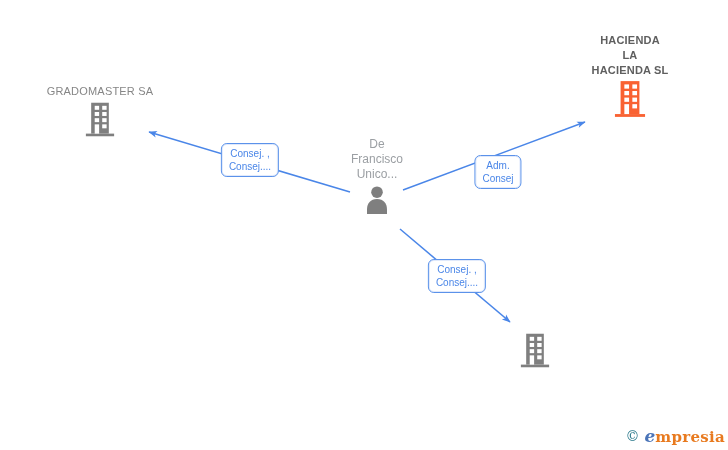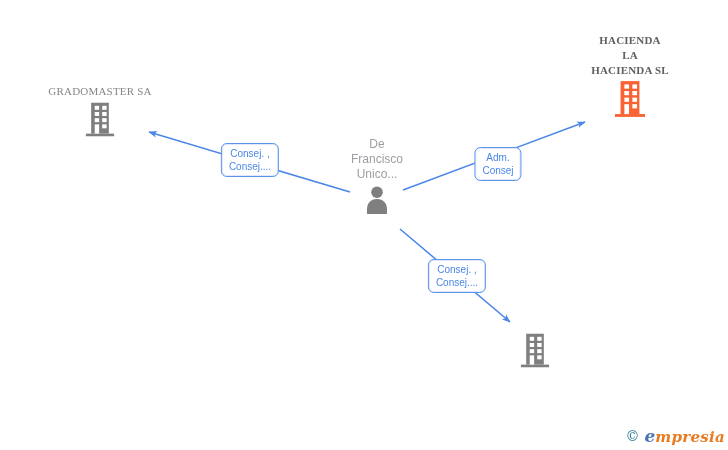--- a/index.html
+++ b/index.html
@@ -39,21 +39,21 @@
   }
   .person-label {
     font-size: 12px;
     line-height: 15px;
     color: #9b9fa3;
     text-align: center;
     white-space: nowrap;
   }
   .icon-gray { color: #7f7f7f; }
   .icon-orange { color: #f96232; }
-  .node-gap-5 { gap: 3px; font-family: Liberation Serif, serif; }
+  .node-gap-5 { gap: 3px; }
   .node-gap-12 { gap: 4px; }
   .edge-label-box {
     position: absolute;
     transform: translate(-50%, -50%);
     z-index: 3;
     background: #ffffff;
     border: 1px solid #5b92ea;
     border-radius: 6px;
     box-shadow: inset 0 0 0 1px rgba(130, 168, 238, 0.25);
     padding: 3px 7px;
@@ -79,21 +79,20 @@
   #watermark .brand-e {
     color: #4a74b8;
     font-size: 17px;
     font-style: italic;
     font-weight: bold;
     margin-left: 5px;
   }
   #watermark .brand-rest {
     color: #e87a1f;
     font-size: 15px;
-    font-style: italic;
     font-weight: bold;
     letter-spacing: 0.3px;
   }
 </style>
 </head>
 <body>
 
 <div id="canvas">
 
   <svg id="edges-svg" width="728" height="450">
@@ -170,21 +169,21 @@
       <rect x="19.5" y="24.5" width="5" height="4.5" fill="#ffffff"></rect>
       <rect x="11" y="24.5" width="5" height="10.5" fill="#ffffff"></rect>
     </svg>
   </div>
 
   <div class="edge-label-box" style="left:250px; top:160px;">
     <div>Consej. ,</div>
     <div>Consej....</div>
   </div>
 
-  <div class="edge-label-box" style="left:498px; top:164px;text-align:center;">
+  <div class="edge-label-box" style="left:498px; top:172px;text-align:center;">
     <div>Adm.</div>
     <div>Consej</div>
   </div>
 
   <div class="edge-label-box" style="left:457px; top:276px;">
     <div>Consej. ,</div>
     <div>Consej....</div>
   </div>
 
   <div id="watermark">

